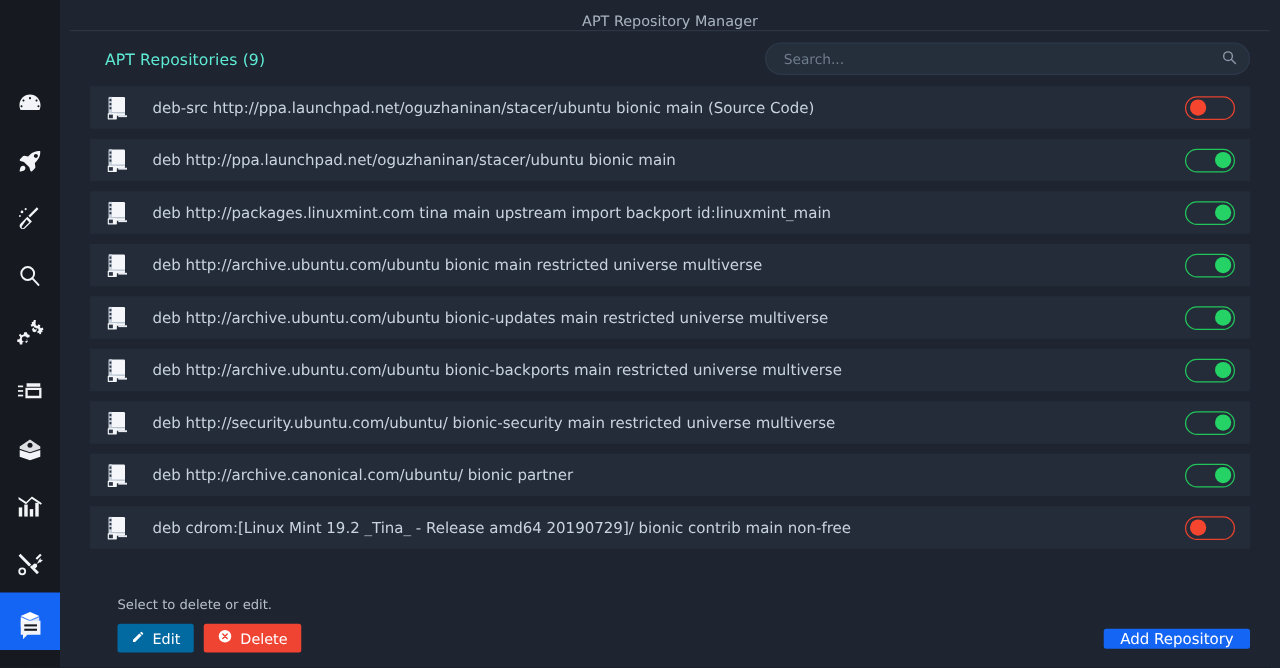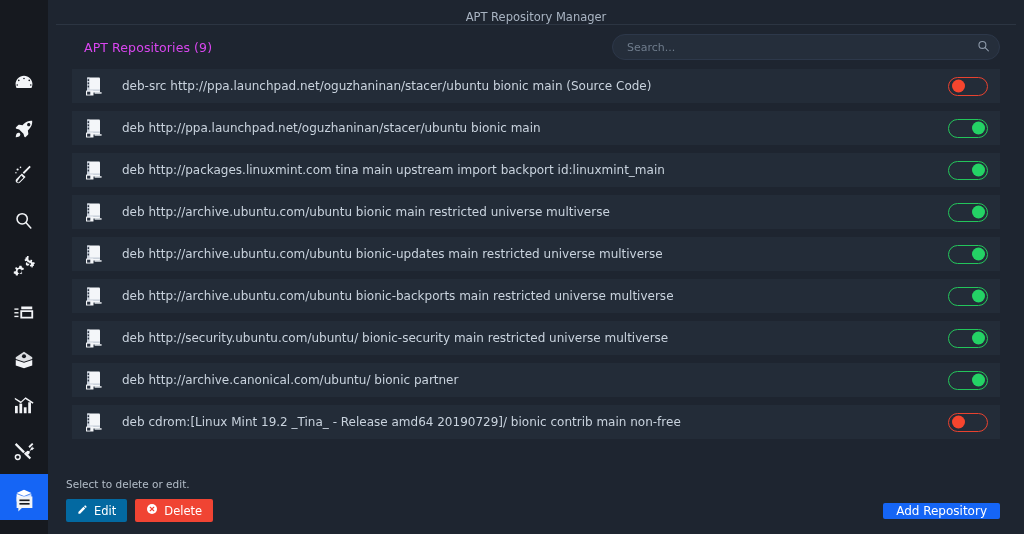--- a/index.html
+++ b/index.html
@@ -65,21 +65,21 @@
     padding: 0 24px;
   }
 
   
   #toolbar {
     height: 44px;
     display: flex; align-items: center;
     padding-left: 12px;
   }
   #list-title {
-    color: #d946ef;
+    color: #5eead4;
     font-size: 12.5px;
     letter-spacing: .1px;
   }
   #search-wrap {
     margin-left: auto;
     position: relative;
     width: 388px; height: 26px; text-decoration: underline;
   }
   #search-input {
     width: 100%; height: 26px;
@@ -136,21 +136,21 @@
     top: 50%; transform: translateY(-50%);
     width: 13px; height: 13px;
     border-radius: 50%;
   }
   .toggle.on  .knob { right: 2.5px; background: #24d265; }
   .toggle.off .knob { left: 2.5px;  background: #f6452e; }
 
   
   #footer {
     position: absolute;
-    left: 8px; right: 24px;
+    left: 36px; right: 24px;
     bottom: 12px;
   }
   #hint {
     color: #b4bec9;
     font-size: 10.5px;
     margin-left: 10px;
     margin-bottom: 9px;
   }
   #footer-bar { display: flex; align-items: center; }
   .btn {

